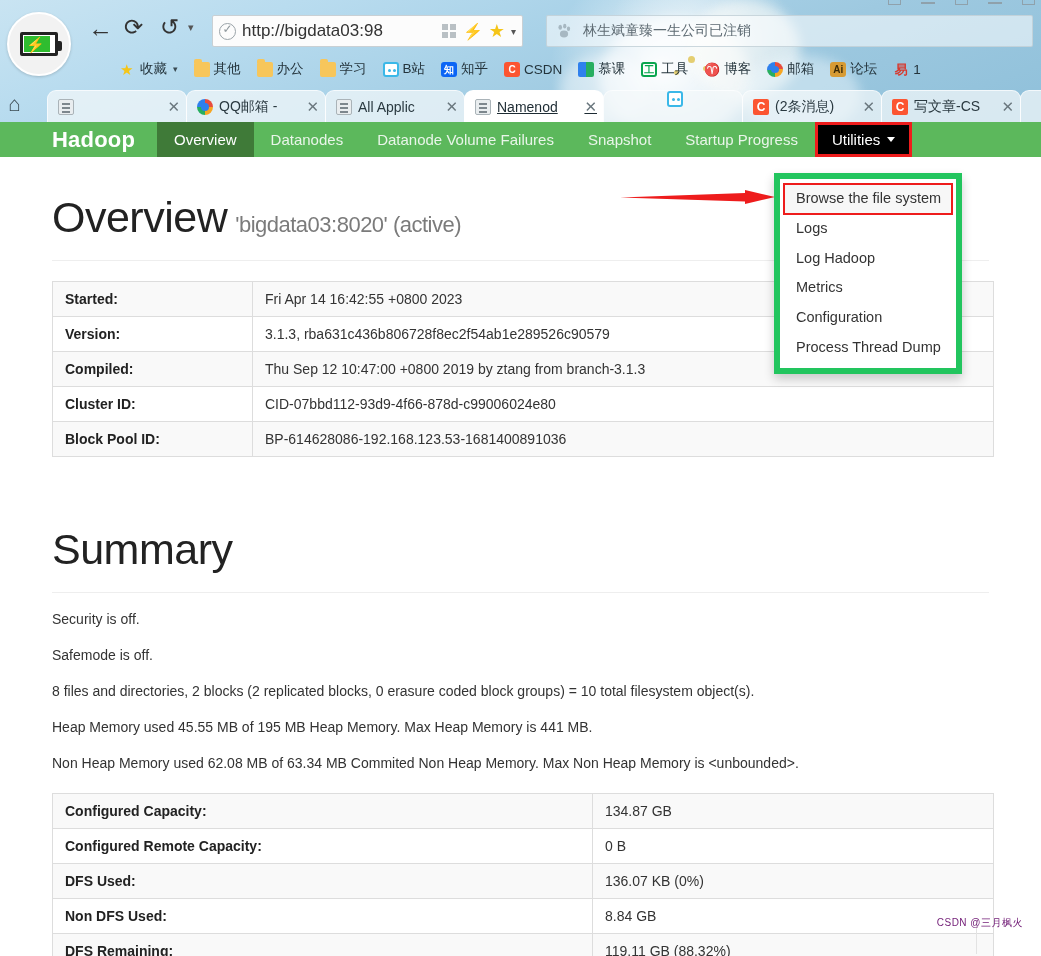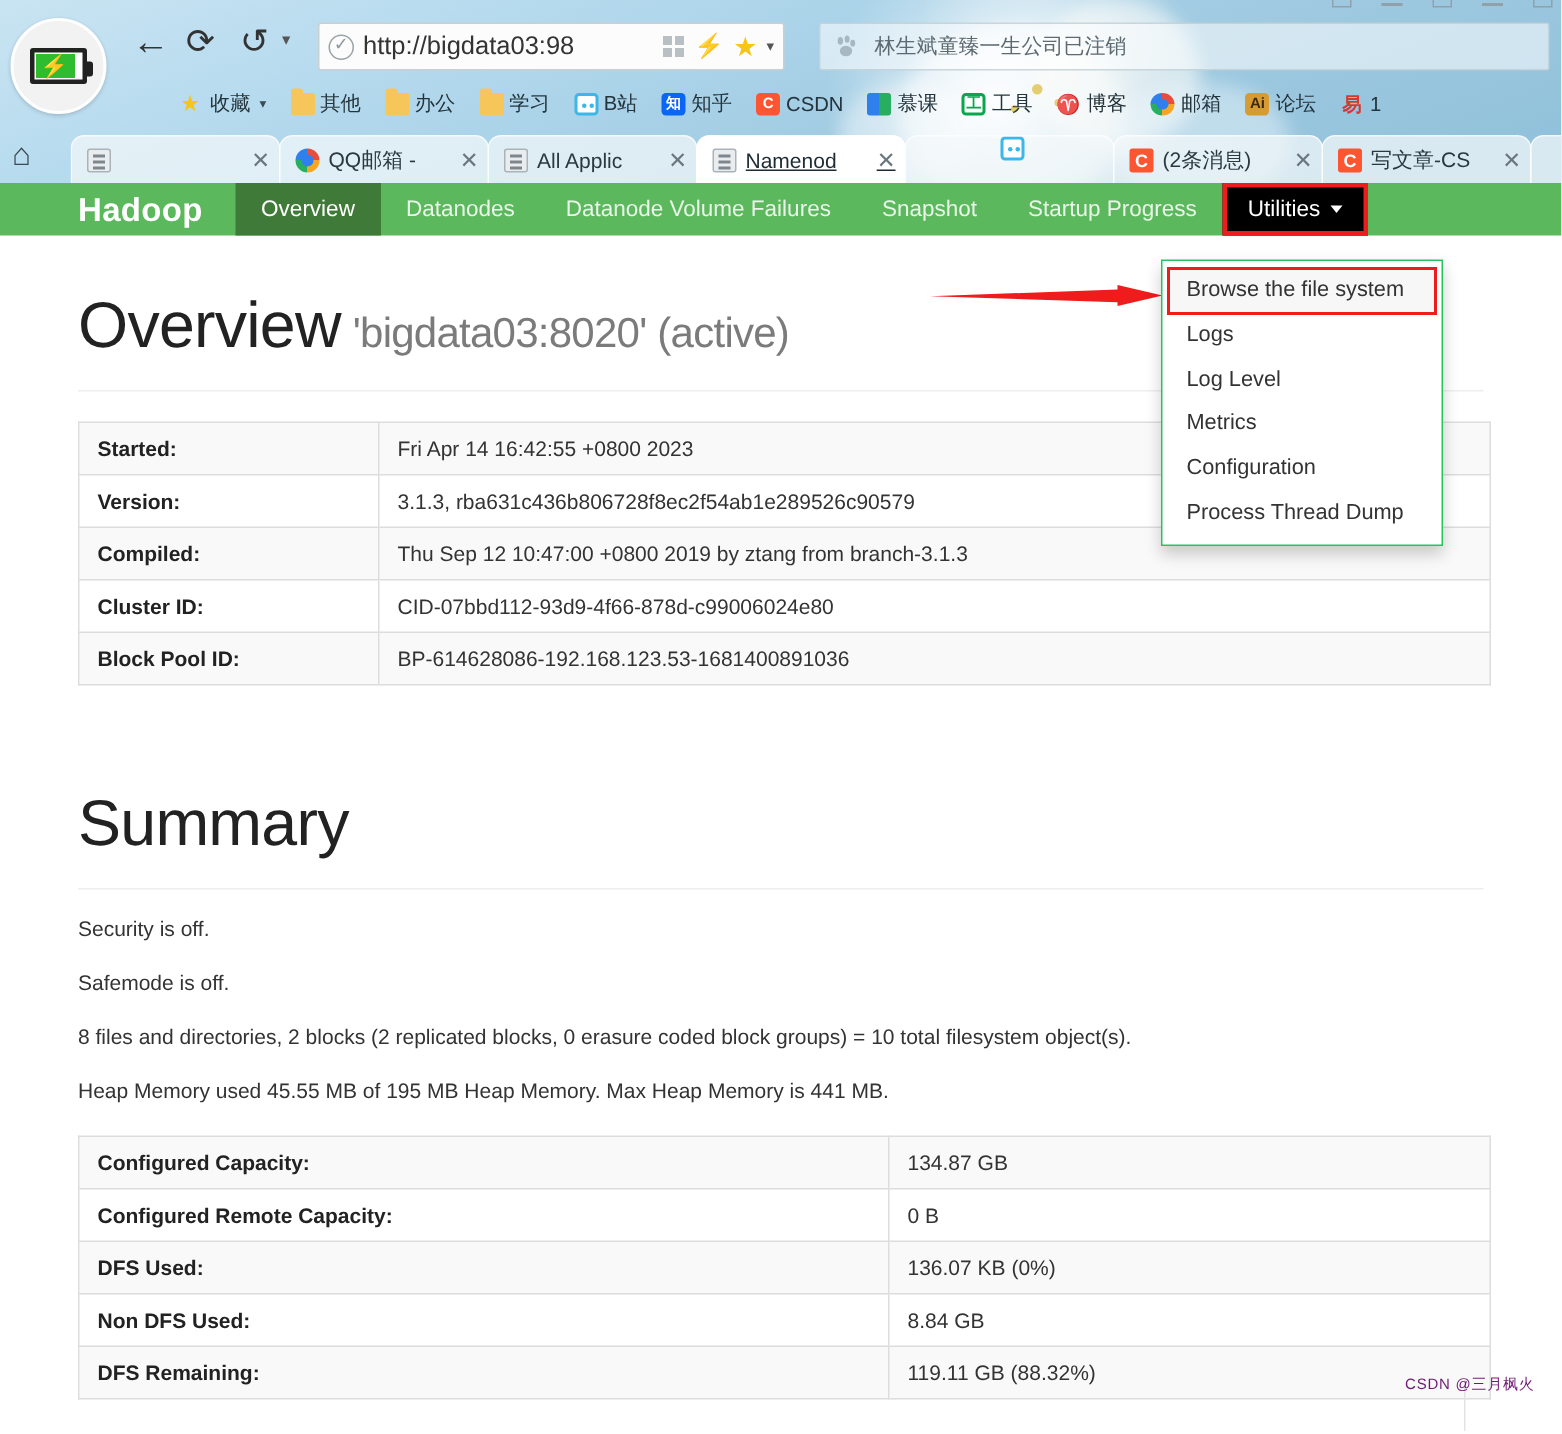--- a/index.html
+++ b/index.html
@@ -132,33 +132,33 @@
     display: flex; align-items: center; padding: 0 17px; color: #e9f5e9; font-size: 15px; white-space: nowrap;
   }
   .navitem.active { background: #3f7a38; color: #fff; }
   .navitem.utilities {
     background: #000; color: #fff; outline: 3px solid #ee1c1c; outline-offset: -3px; position: relative;
   }
   .caret-d { display:inline-block; margin-left: 7px; border-left: 4px solid transparent; border-right: 4px solid transparent; border-top: 5px solid currentColor; }
 
   .dropdown {
     position: absolute; left: 774px; top: 173px; width: 188px;
-    background: #fff; border: 1px solid #22c55e; box-shadow: 0 5px 10px rgba(0,0,0,.2);
+    background: #fff; border: 6px solid #22c55e; box-shadow: 0 5px 10px rgba(0,0,0,.2);
     padding: 5px 0; z-index: 40;
   }
   .ditem { padding: 4px 16px; font-size: 14.5px; color: #333; white-space: nowrap; line-height: 1.5; }
   .ditem.hl { outline: 2.5px solid #ee1c1c; outline-offset: -1px; background: #f7f7f7; margin: 0 4px; padding-left: 12px; }
 
   .arrow { position: absolute; left: 620px; top: 190px; width: 155px; height: 14px; z-index: 39; }
 
   .content { padding: 0 46px; position: relative; }
   h1.sec {
     font-size: 43px; font-weight: 400; color: #222; margin: 36px 0 0 6px; letter-spacing: -0.5px;
   }
-  h1.sec .sub { font-size: 28px; color: #7b7b7b; margin-left: 8px; }
+  h1.sec .sub { font-size: 22px; color: #7b7b7b; margin-left: 8px; }
   .ruler { border-bottom: 1px solid #eee; margin: 18px 6px 0 6px; }
 
   table.tbl { width: 942px; border-collapse: collapse; margin: 20px 0 0 6px; font-size: 14px; }
   table.tbl td { border: 1px solid #ddd; padding: 9px 12px; color: #333; vertical-align: middle; }
   table.tbl td.k { font-weight: bold; width: 200px; color: #222; }
   table.tbl tr:nth-child(odd) td { background: #f9f9f9; }
   table.tbl tr:nth-child(even) td { background: #fff; }
   table.tbl.cap td.k { width: 540px; }
 
   .sumline { font-size: 14px; color: #333; margin: 0 0 0 6px; padding: 10px 0; }
@@ -380,20 +380,21 @@
         </table>
 
       <h1 class="sec" style="margin-top:68px;">Summary</h1>
       <div class="ruler"></div>
 
       <div style="height:8px;"></div>
       <p class="sumline">Security is off.</p>
       <p class="sumline">Safemode is off.</p>
       <p class="sumline">8 files and directories, 2 blocks (2 replicated blocks, 0 erasure coded block groups) = 10 total filesystem object(s).</p>
       <p class="sumline">Heap Memory used 45.55 MB of 195 MB Heap Memory. Max Heap Memory is 441 MB.</p>
+      <p class="sumline">Non Heap Memory used 62.08 MB of 63.34 MB Commited Non Heap Memory. Max Non Heap Memory is &lt;unbounded&gt;.</p>
 
       <table class="tbl cap" style="margin-top:12px;">
         <tbody>
             <tr>
           <td class="k">Configured Capacity:</td>
           <td>134.87 GB</td>
         </tr>
         <tr>
           <td class="k">Configured Remote Capacity:</td>
           <td>0 B</td>
@@ -414,21 +415,21 @@
         </table>
     </div>
 
     <div class="wm-line"></div>
     <div class="watermark">CSDN @三月枫火</div>
   </div>
 
   <div class="dropdown">
     <div class="ditem hl">Browse the file system</div>
     <div class="ditem">Logs</div>
-    <div class="ditem">Log Level</div>
+    <div class="ditem">Log Hadoop</div>
     <div class="ditem">Metrics</div>
     <div class="ditem">Configuration</div>
     <div class="ditem">Process Thread Dump</div>
   </div>
 
   <svg class="arrow" viewBox="0 0 155 14">
     <polygon points="0,7.5 125,3 125,0 155,7 125,14 125,11.5" fill="#ee1c1c"></polygon>
   </svg>
 
 </div>

